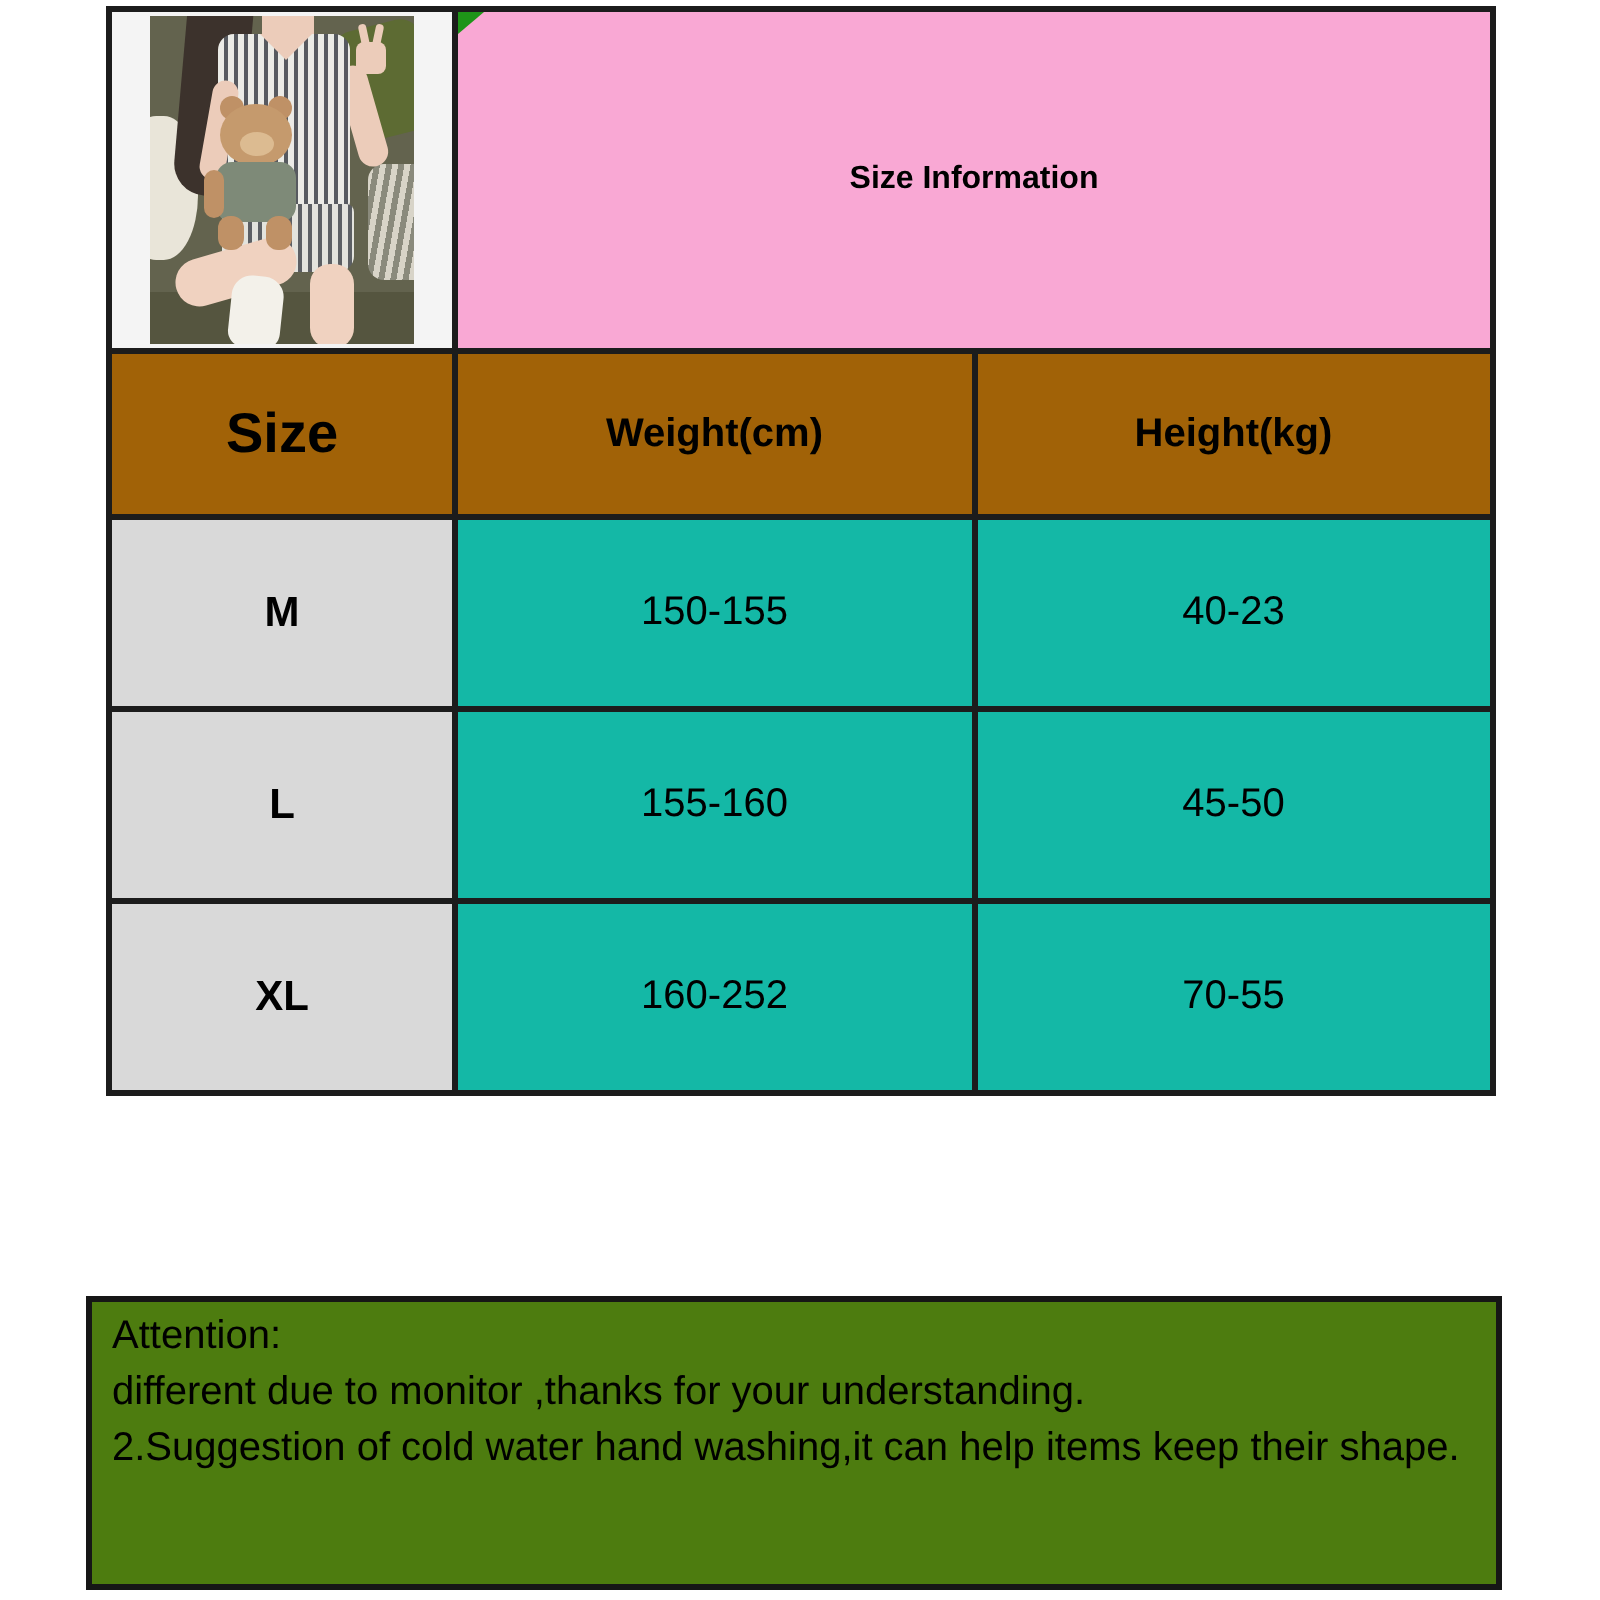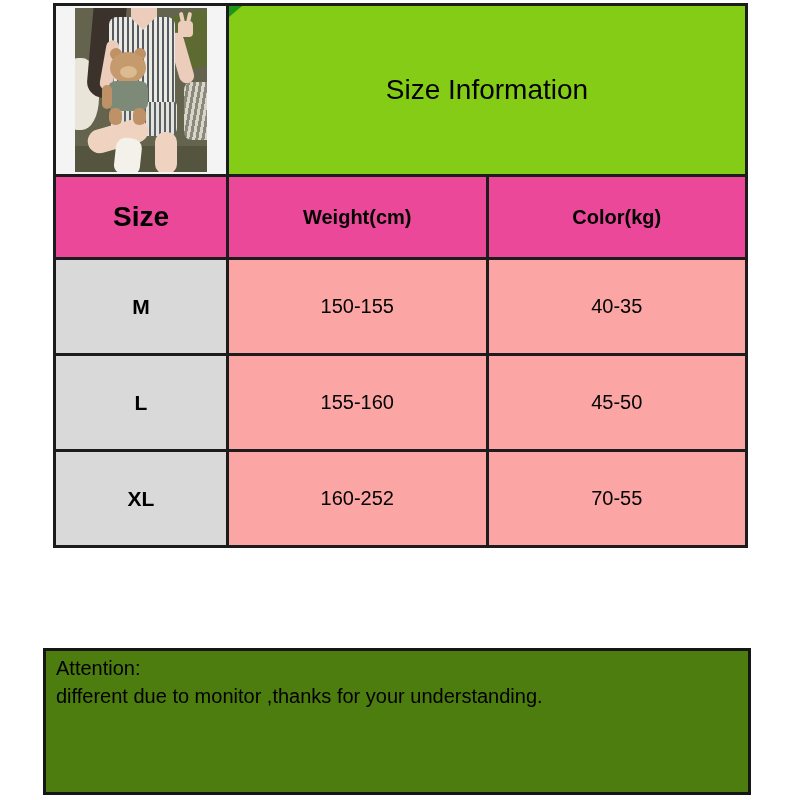--- a/index.html
+++ b/index.html
@@ -30,41 +30,41 @@
   table.size-table td {
     border: 3px solid #1c1c1c;
     text-align: center;
     vertical-align: middle;
     padding: 0;
     overflow: hidden;
   }
   td.photo-cell   { width: 170px; height: 168px; background: #f4f4f4; }
   td.title-cell {
     width: 516px;
-    background: #84cc16;
-    font-size: 28px;
-    font-weight: normal;
+    background: #f9a8d4;
+    font-size: 16px;
+    font-weight: bold;
     position: relative;
   }
   .corner-flag {
     position: absolute;
     top: 0; left: 0;
     width: 13px; height: 11px;
     clip-path: polygon(0 0, 100% 0, 0 100%);
   }
   tr.head-row td {
     height: 80px;
-    background: #ec4899;
+    background: #a16207;
     font-weight: bold;
     font-size: 20px;
   }
   tr.head-row td.size-head { font-size: 28px; }
   tr.data-row td {
     height: 93px;
-    background: #fca5a5;
+    background: #14b8a6;
     font-size: 20px;
     font-weight: normal;
   }
   tr.data-row td.size-col {
     background: #d9d9d9;
     font-weight: bold;
     font-size: 21px;
   }
 
   
@@ -162,39 +162,40 @@
         </td>
         <td class="title-cell" colspan="2">
           <span class="corner-flag" style="background:#1e9418"></span>
           <span>Size Information</span>
         </td>
       </tr>
 
       <tr class="head-row">
         <td class="size-head">Size</td>
         <td>Weight(cm)</td>
-        <td>Color(kg)</td>
+        <td>Height(kg)</td>
       </tr>
 
       <tr class="data-row">
         <td class="size-col">M</td>
         <td>150-155</td>
-        <td>40-35</td>
+        <td>40-23</td>
       </tr>
       <tr class="data-row">
         <td class="size-col">L</td>
         <td>155-160</td>
         <td>45-50</td>
       </tr>
       <tr class="data-row">
         <td class="size-col">XL</td>
         <td>160-252</td>
         <td>70-55</td>
       </tr>
     </tbody>
   </table>
 
   <div class="attention-box">
     <div>Attention:</div>
     <div>different due to monitor ,thanks for your understanding.</div>
+    <div>2.Suggestion of cold water hand washing,it can help items keep their shape.</div>
   </div>
 
 </div>
 
 </body></html>

